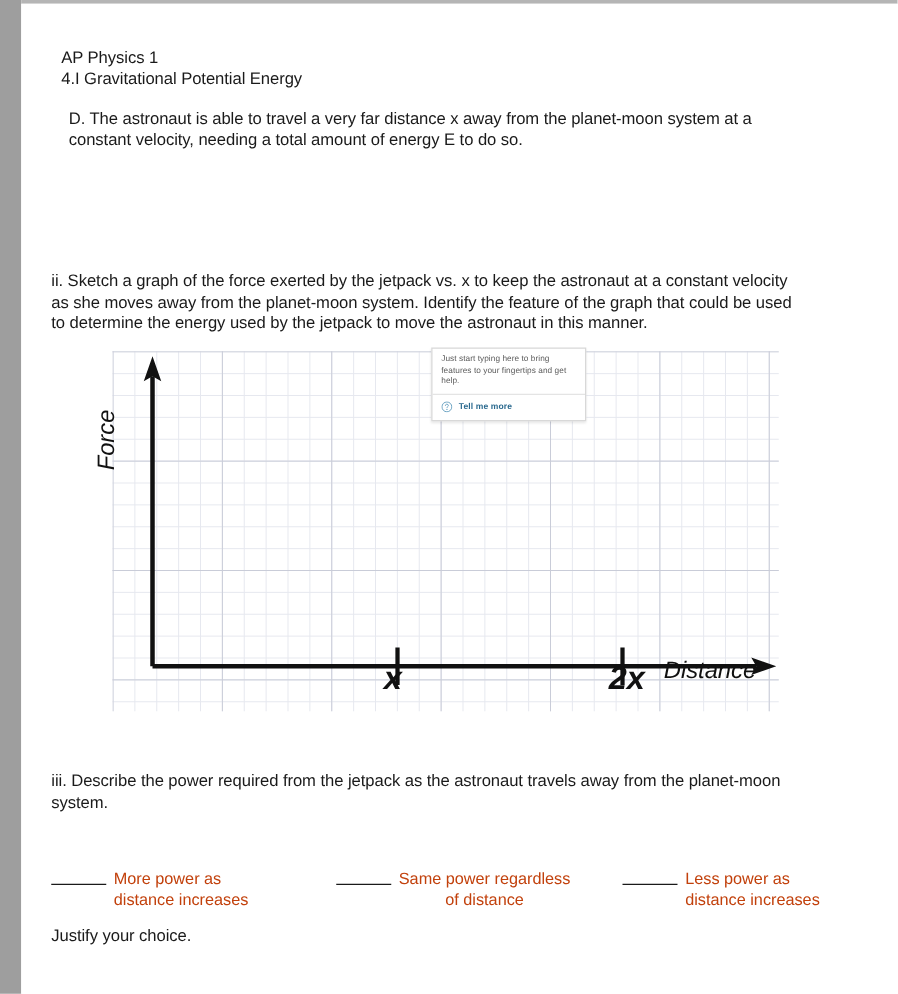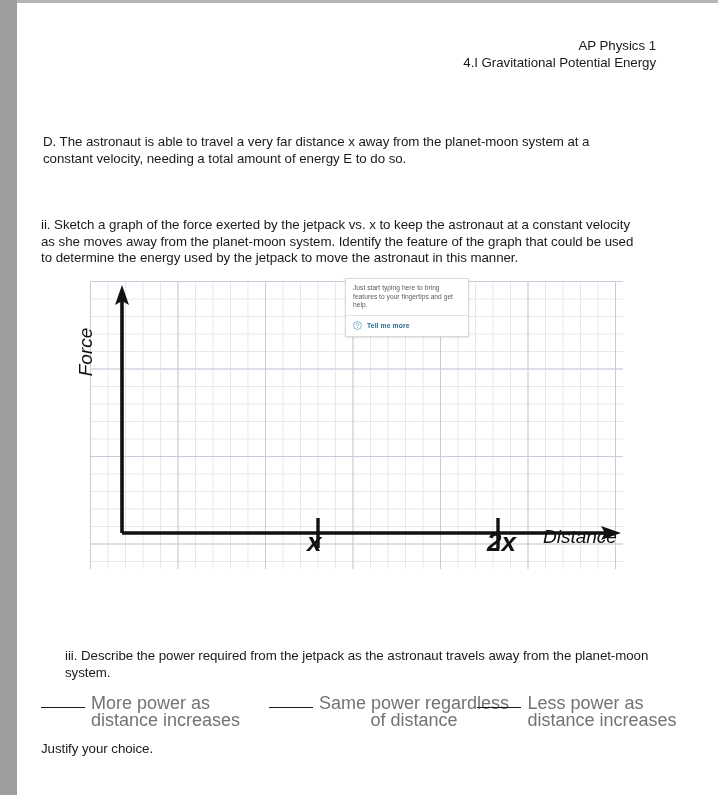--- a/index.html
+++ b/index.html
@@ -39,43 +39,43 @@
   }
 
   
   .doc-text {
     position: absolute;
     color: #1a1a1a;
     font-size: 13.3px;
     line-height: 16.6px;
     letter-spacing: -0.05px;
   }
-  #header-block   { left: 36px; top: 38px;  width: 620px; text-align: right; }
-  #part-d-block   { left: 43px; top: 87px;  width: 615px; margin-top: 47px; }
+  #header-block   { left: 49px; top: 38px;  width: 620px; }
+  #part-d-block   { left: 55px; top: 87px;  width: 615px; }
   #part-ii-block  { left: 41px; top: 217px; width: 645px; }
-  #part-iii-block { left: 41px; top: 648px; width: 645px; margin-left: 24px; }
+  #part-iii-block { left: 41px; top: 617px; width: 645px; }
   #justify-block  { left: 41px; top: 741px; width: 400px; }
 
   .doc-text .ln { display: block; white-space: pre-wrap; }
 
   
   #choices-row {
     position: absolute;
     left: 41px;
     top: 695px;
     width: 650px;
     display: flex;
     align-items: flex-start;
   }
   .choice {
     display: flex;
     align-items: flex-start;
-    font-size: 18px;
+    font-size: 13px;
     line-height: 16.6px;
-    color: #737373;
+    color: #c2410c;
   }
   .choice-blank {
     display: inline-block;
     width: 44px;
     border-bottom: 1.4px solid #1a1a1a;
     height: 12px;
     margin-right: 6px;
     flex: 0 0 auto;
   }
   .choice-text .ln { display: block; white-space: pre; }
@@ -124,21 +124,21 @@
   }
   #y-axis-label {
     left: -28px;
     top: 60px;
     font-size: 19px;
     transform: rotate(-90deg);
     transform-origin: 50% 50%;
     white-space: nowrap;
   }
   #x-axis-label {
-    left: 453px;
+    left: 441px;
     top: 245px;
     font-size: 19px;
     white-space: nowrap;
   }
   .tick-label {
     position: absolute;
     font-family: "Liberation Sans", sans-serif;
     font-style: italic;
     font-weight: 700;
     font-size: 26px;

